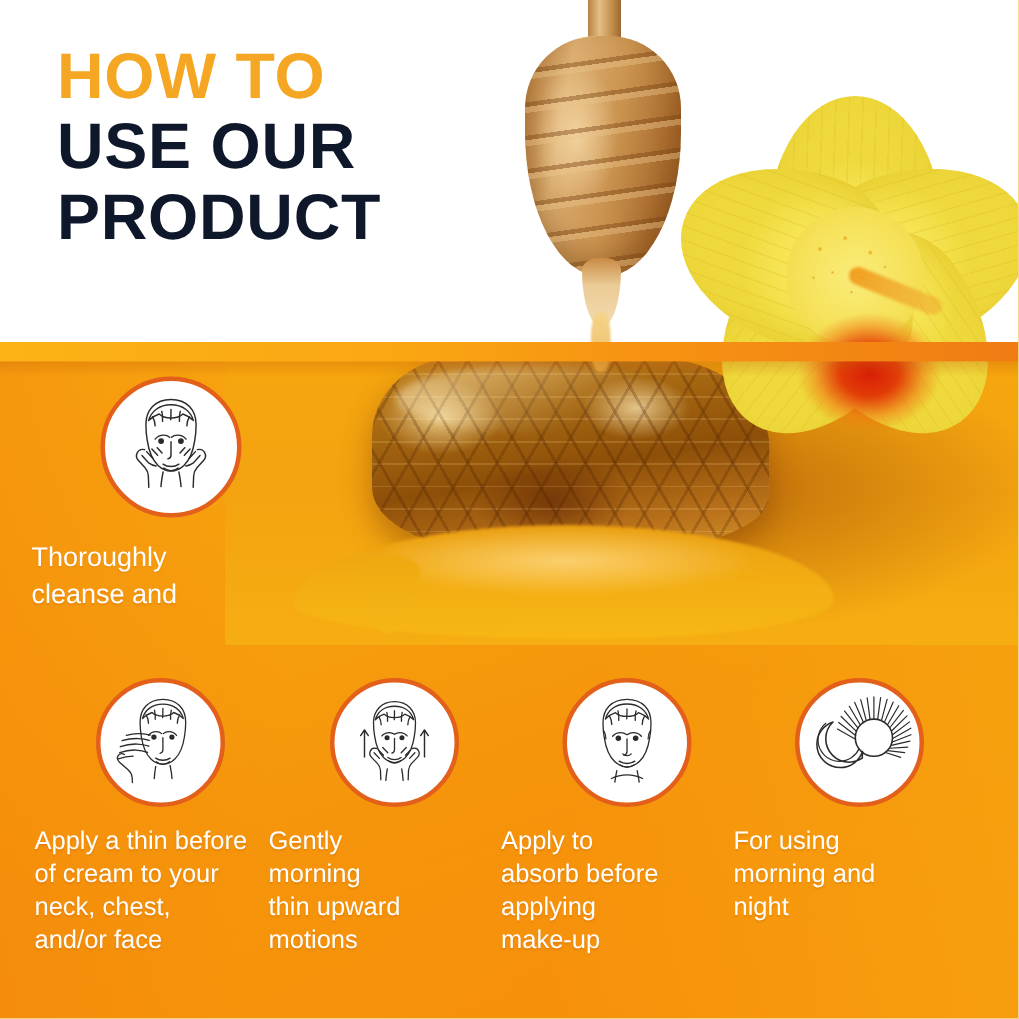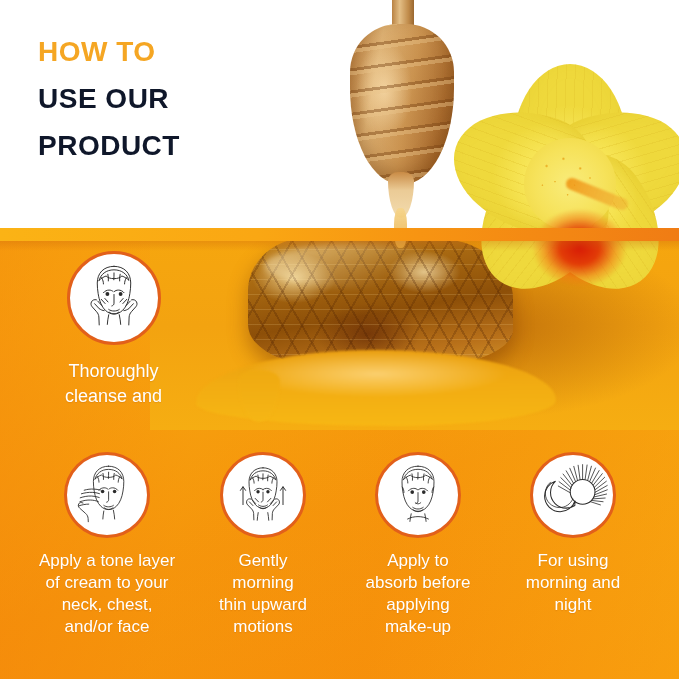--- a/index.html
+++ b/index.html
@@ -255,34 +255,33 @@
   }
 
   
   .headline {
     position: absolute;
     left: 38px; top: 28px;
     width: 300px;
     z-index: 5;
   }
   .headline-line {
-    font-size: 28px;
+    font-size: 43px;
     line-height: 47px;
     font-weight: bold;
     letter-spacing: 0.5px;
     white-space: nowrap;
   }
   .headline-line.accent { color: #F5A623; }
   .headline-line.muted  { color: #0f172a; }
 
   
   .step {
     position: absolute;
     z-index: 6;
-    text-align: center;
   }
   .icon-circle {
     position: relative;
     margin: 0 auto;
     border-radius: 50%;
     background: #ffffff;
     border: 3px solid #E2601A;
     box-sizing: border-box;
     overflow: hidden;
   }
@@ -402,21 +401,21 @@
         <path d="M46 70c-.6 3.4-1 6.8-1.2 10"></path>
         <path d="M20 60c-2.4-1.2-4.4-.6-5.4 1.2-1 1.8-.4 3.8 1.2 5.2l7.4 6.6c2 1.8 3 3.8 3.2 6.4l.2 4"></path>
         <path d="M16 58.5c4.4-1.6 9-2.4 13.6-2.2 3.4.1 6.6.8 9.6 2"></path>
         <path d="M16.5 53.5c4.6-1.6 9.4-2.4 14.2-2.2 3.4.1 6.6.7 9.6 1.8"></path>
         <path d="M18 48.5c4.4-1.4 9-2 13.6-1.8 3.2.1 6.2.6 9 1.6"></path>
         <path d="M21.5 44c4-1.2 8-1.6 12-1.4 2.8.1 5.4.5 8 1.2"></path>
         <path d="M14.8 63.6c4-1.4 8.2-2.2 12.4-2.2"></path>
       </svg>
     </div>
     <div class="step-caption">
-      <div>Apply a tone layer</div>
+      <div>Apply a thin before</div>
       <div>of cream to your</div>
       <div>neck, chest,</div>
       <div>and/or face</div>
     </div>
   </div>
 
   <div class="step step-row step-3">
     <div class="icon-circle">
       <svg class="icon-svg" viewBox="0 0 100 100" fill="none" stroke="#2b2b2b" stroke-width="1.1" stroke-linecap="round" stroke-linejoin="round">
         <path d="M50 16c-11 0-17.5 7.5-17.5 17.5 0 3.8.3 7.6 1 11.4 1.1 7.6 3.7 14 7.6 17.8 2.8 2.6 5.6 4 8.9 4s6.1-1.4 8.9-4c3.9-3.8 6.5-10.2 7.6-17.8.7-3.8 1-7.6 1-11.4C67.5 23.5 61 16 50 16z"></path>

